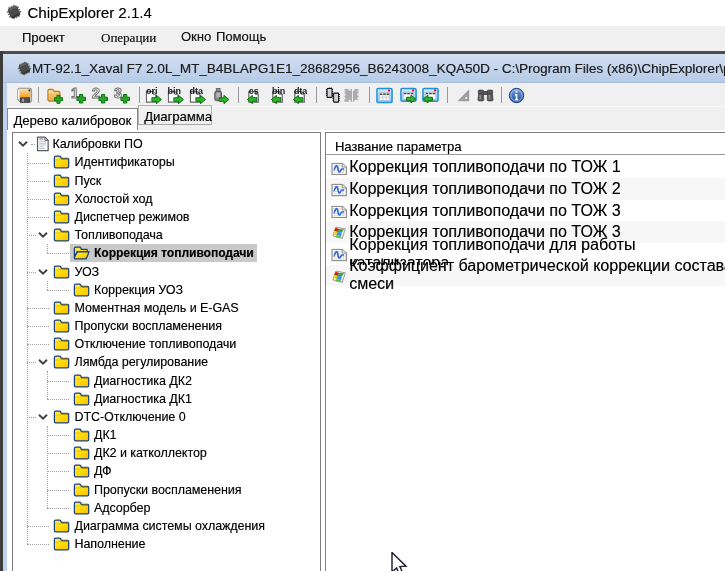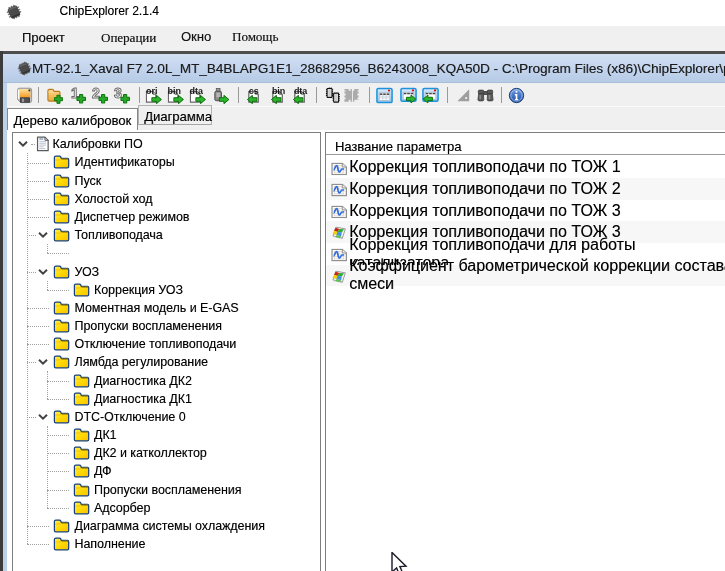--- a/index.html
+++ b/index.html
@@ -132,27 +132,27 @@
   <path d="M1 1 L8 1 L11 4 L11 12 L1 12 Z" fill="#fff" stroke="#666" stroke-width="1.3"></path>
   <path d="M8 1 L8 4 L11 4" fill="#ddd" stroke="#777" stroke-width="0.9"></path>
 </symbol>
 </defs>
 </svg>
 
 <div id="titlebar" class="a">
   <svg class="a" style="left:6px;top:4px" width="16" height="16">
       <use href="#chip"></use>
     </svg>
-  <div class="txt" style="left:27.5px;top:4px;font-size:12px;margin-left:32px;">ChipExplorer 2.1.4</div>
+  <div class="txt" style="left:27.5px;top:4px;font-size:15px;">ChipExplorer 2.1.4</div>
 </div>
 <div id="menubar" class="a">
   <span class="menuitem" style="left:22px;">Проект</span>
   <span class="menuitem" style="left:101px;font-family:Liberation Serif, serif;">Операции</span>
   <span class="menuitem" style="left:181px;top:2.5px;">Окно</span>
-  <span class="menuitem" style="left:232px;top:2.5px;font-family:Liberation Serif, serif;">Помощь</span>
+  <span class="menuitem" style="left:216px;top:2.5px;">Помощь</span>
 </div>
 <div id="darkline" class="a"></div>
 <div id="leftframe" class="a"></div>
 <div id="mdiblue" class="a"></div>
 <div id="mdititle" class="a">
   <svg class="a" style="left:14.5px;top:7px" width="15" height="15">
       <use href="#chip"></use>
     </svg>
   <div class="txt" id="mdititletxt">MT-92.1_Xaval F7 2.0L_MT_B4BLAPG1E1_28682956_B6243008_KQA50D - C:\Program Files (x86)\ChipExplorer\pro</div>
 </div>
@@ -411,20 +411,27 @@
       </div>
       <div class="trow" style="top:90.85px">
         <svg class="chev" style="left:24.5px" viewBox="0 0 10 7">
           <path d="M1 1.2 L5 5.2 L9 1.2" fill="none" stroke="#444" stroke-width="2"></path>
         </svg>
         <svg class="ticon" style="left:39.5px" width="17" height="15" viewBox="0 0 17 15">
           <use href="#fold"></use>
         </svg>
         <span class="lbl" style="left:61.5px;">Топливоподача</span>
       </div>
+      <div class="trow" style="top:109.02px">
+        <div class="sel" style="left:57px;width:187px;"></div>
+        <svg class="ticon" style="left:59.5px" width="17" height="15" viewBox="0 0 17 15">
+          <use href="#foldopen"></use>
+        </svg>
+        <span class="lbl" style="left:81px;font-weight:bold;font-size:12px;">Коррекция топливоподачи</span>
+      </div>
       <div class="trow" style="top:127.19px">
         <svg class="chev" style="left:24.5px" viewBox="0 0 10 7">
           <path d="M1 1.2 L5 5.2 L9 1.2" fill="none" stroke="#444" stroke-width="2"></path>
         </svg>
         <svg class="ticon" style="left:39.5px" width="17" height="15" viewBox="0 0 17 15">
           <use href="#fold"></use>
         </svg>
         <span class="lbl" style="left:61.5px;">УОЗ</span>
       </div>
       <div class="trow" style="top:145.36px">

